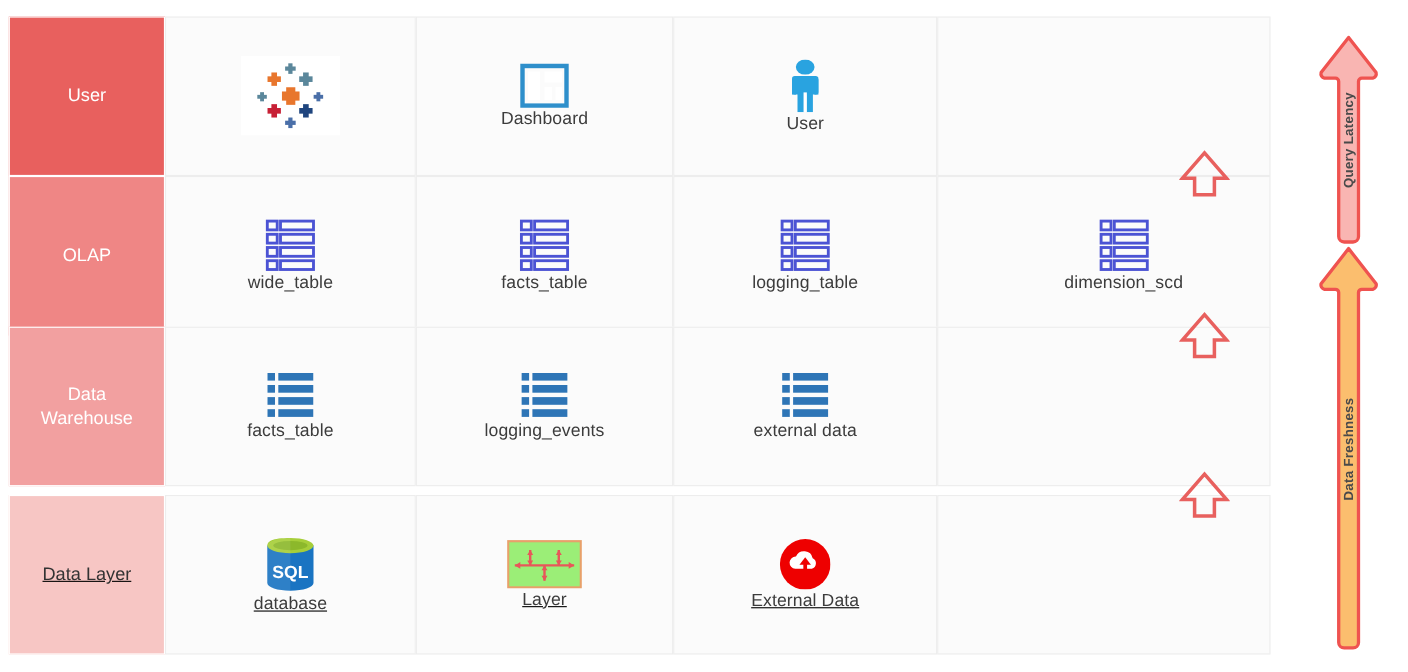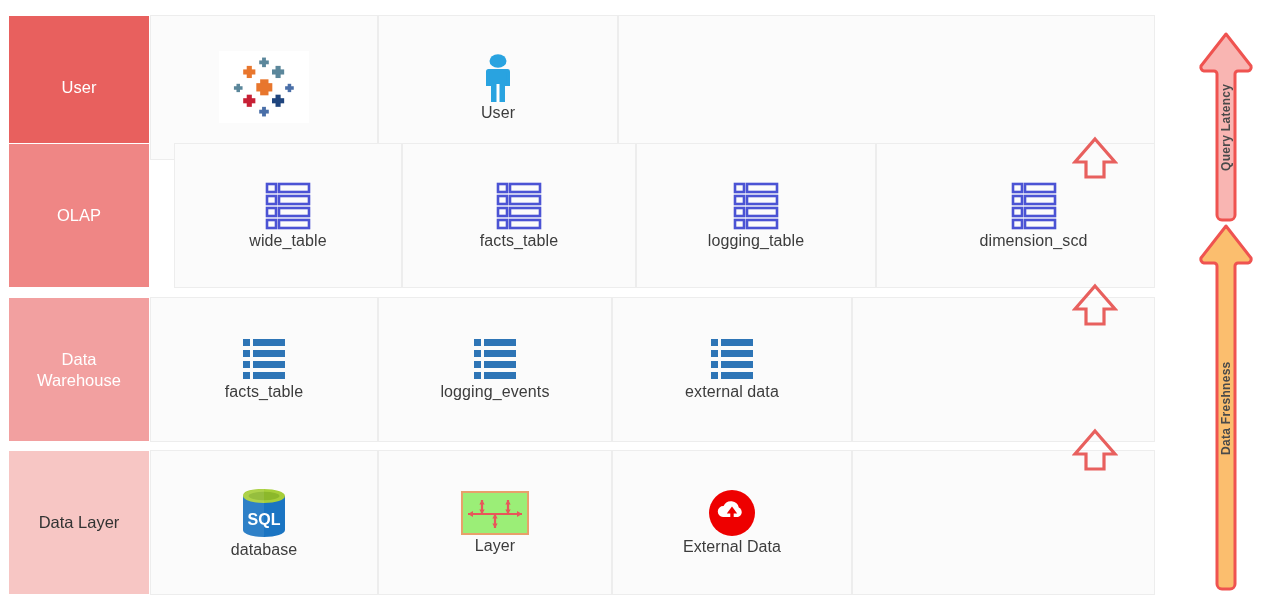--- a/index.html
+++ b/index.html
@@ -8,23 +8,23 @@
     background: #ffffff;
     font-family: "Liberation Sans", sans-serif;
     overflow: hidden;
   }
   #stage { position: relative; width: 1280px; height: 463px; }
 
   
   .grid { position: absolute; left: 8px; top: 15px; width: 1147px; height: 580px; }
   .row { position: absolute; left: 0; width: 1147px; height: 145px; display: flex; }
   .row-0 { top: 0; }
-  .row-1 { top: 128px; gap: 24px; }
+  .row-1 { top: 145px; }
   .row-2 { top: 282px; }
-  .row-3 { top: 435px; }
+  .row-3 { top: 435px; text-decoration: underline; }
 
   .layer-label {
     width: 142px; flex: 0 0 142px;
     display: flex; align-items: center; justify-content: center;
     text-align: center; line-height: 1.25;
     font-size: 16.5px; color: #ffffff;
     border: 1px solid #ffffff;
   }
   .layer-label.dark-text { color: #333333; }
 
@@ -141,20 +141,32 @@
                     <rect x="87" y="45" width="5.5" height="13"></rect>
                       <rect x="83" y="48.8" width="13.5" height="5.5"></rect>
                   </g>
                 </g>
               </svg>
             </div>
           </div>
           <span class="cell-label"></span>
         </div>
 
+        <div class="cell c1">
+          <div class="icon-wrap">
+            <svg class="dash-icon" viewBox="0 0 44 40" aria-hidden="true">
+              <rect x="1.5" y="1.5" width="41" height="37" fill="none" stroke="#2E8FCB" stroke-width="5"></rect>
+              <rect x="7" y="7" width="11" height="26" fill="#ffffff"></rect>
+              <rect x="22" y="7" width="16" height="10" fill="#ffffff"></rect>
+              <rect x="22" y="21" width="7" height="12" fill="#ffffff"></rect>
+              <rect x="32" y="21" width="6" height="12" fill="#ffffff"></rect>
+            </svg>
+          </div>
+          <span class="cell-label">Dashboard</span>
+        </div>
 
         <div class="cell c2">
           <div class="icon-wrap">
             <svg class="user-icon" viewBox="0 0 34 48" aria-hidden="true">
               <ellipse cx="17" cy="7" rx="8.5" ry="6.8" fill="#29A3E0"></ellipse>
               <rect x="5" y="15" width="24" height="17" rx="2.5" fill="#29A3E0"></rect>
               <rect x="10" y="30" width="6" height="18" fill="#29A3E0"></rect>
               <rect x="18" y="30" width="6" height="18" fill="#29A3E0"></rect>
               <rect x="15.5" y="30" width="3" height="18" fill="#ffffff"></rect>
               <rect x="5" y="18" width="3.6" height="14" fill="#29A3E0"></rect>

